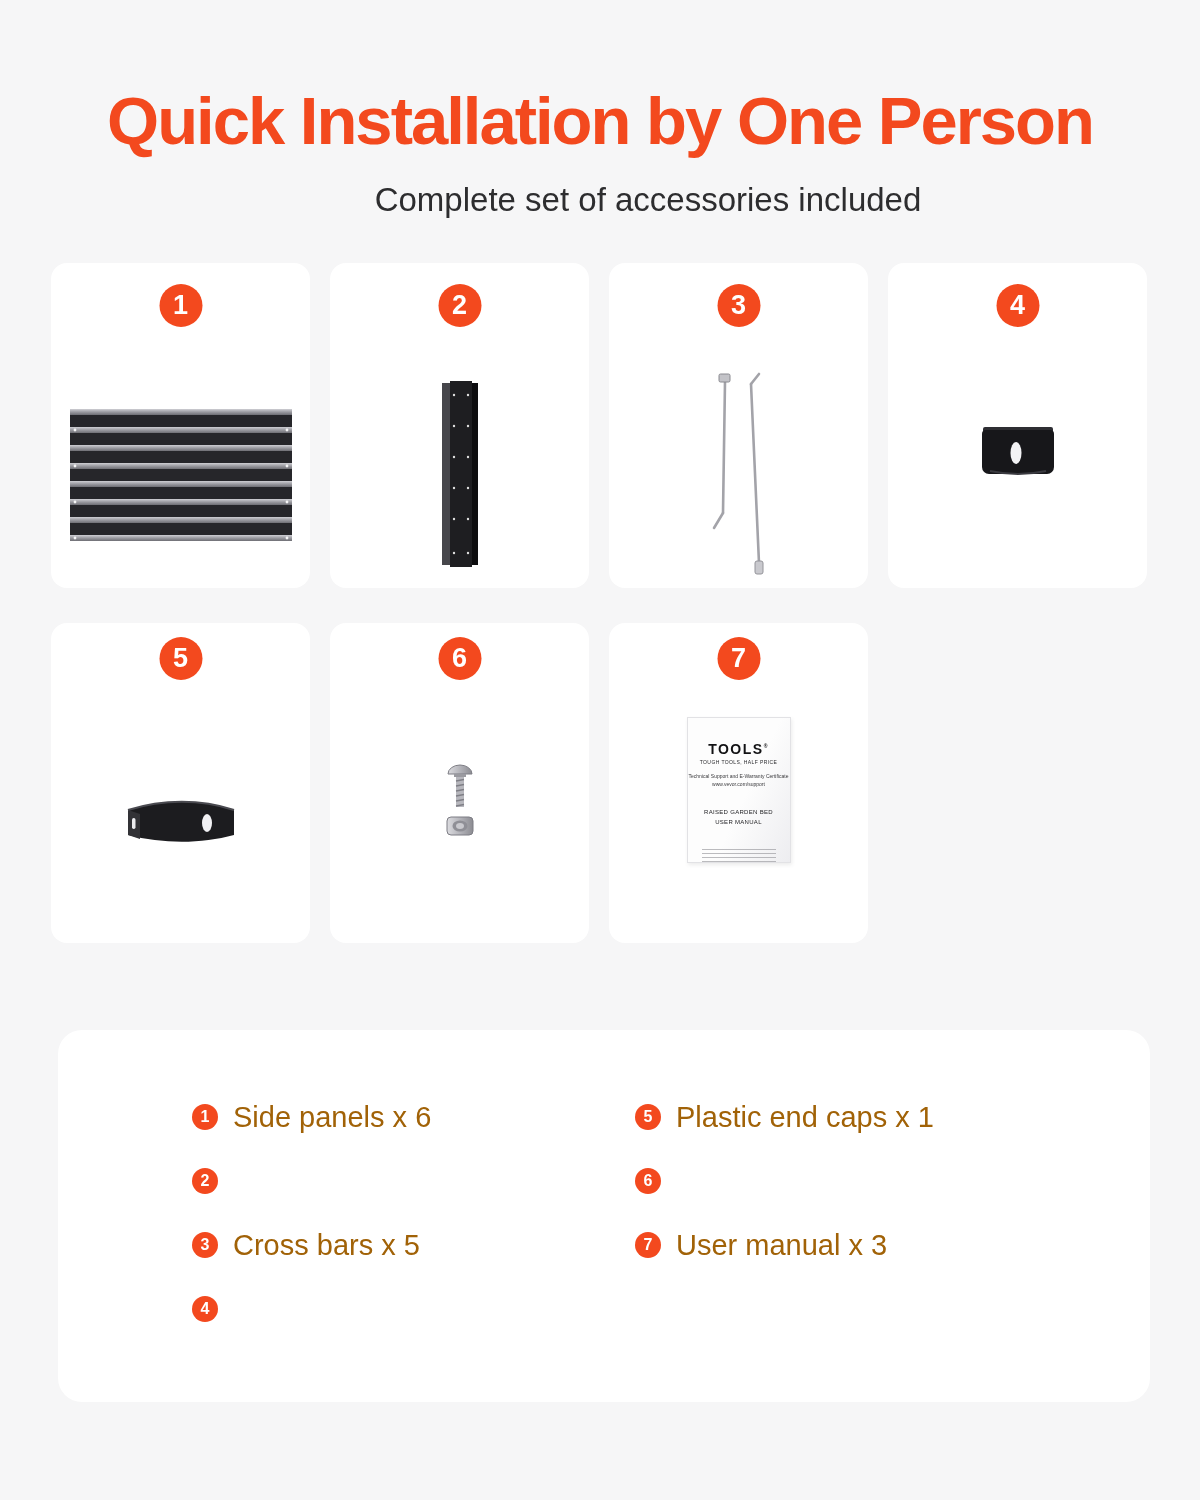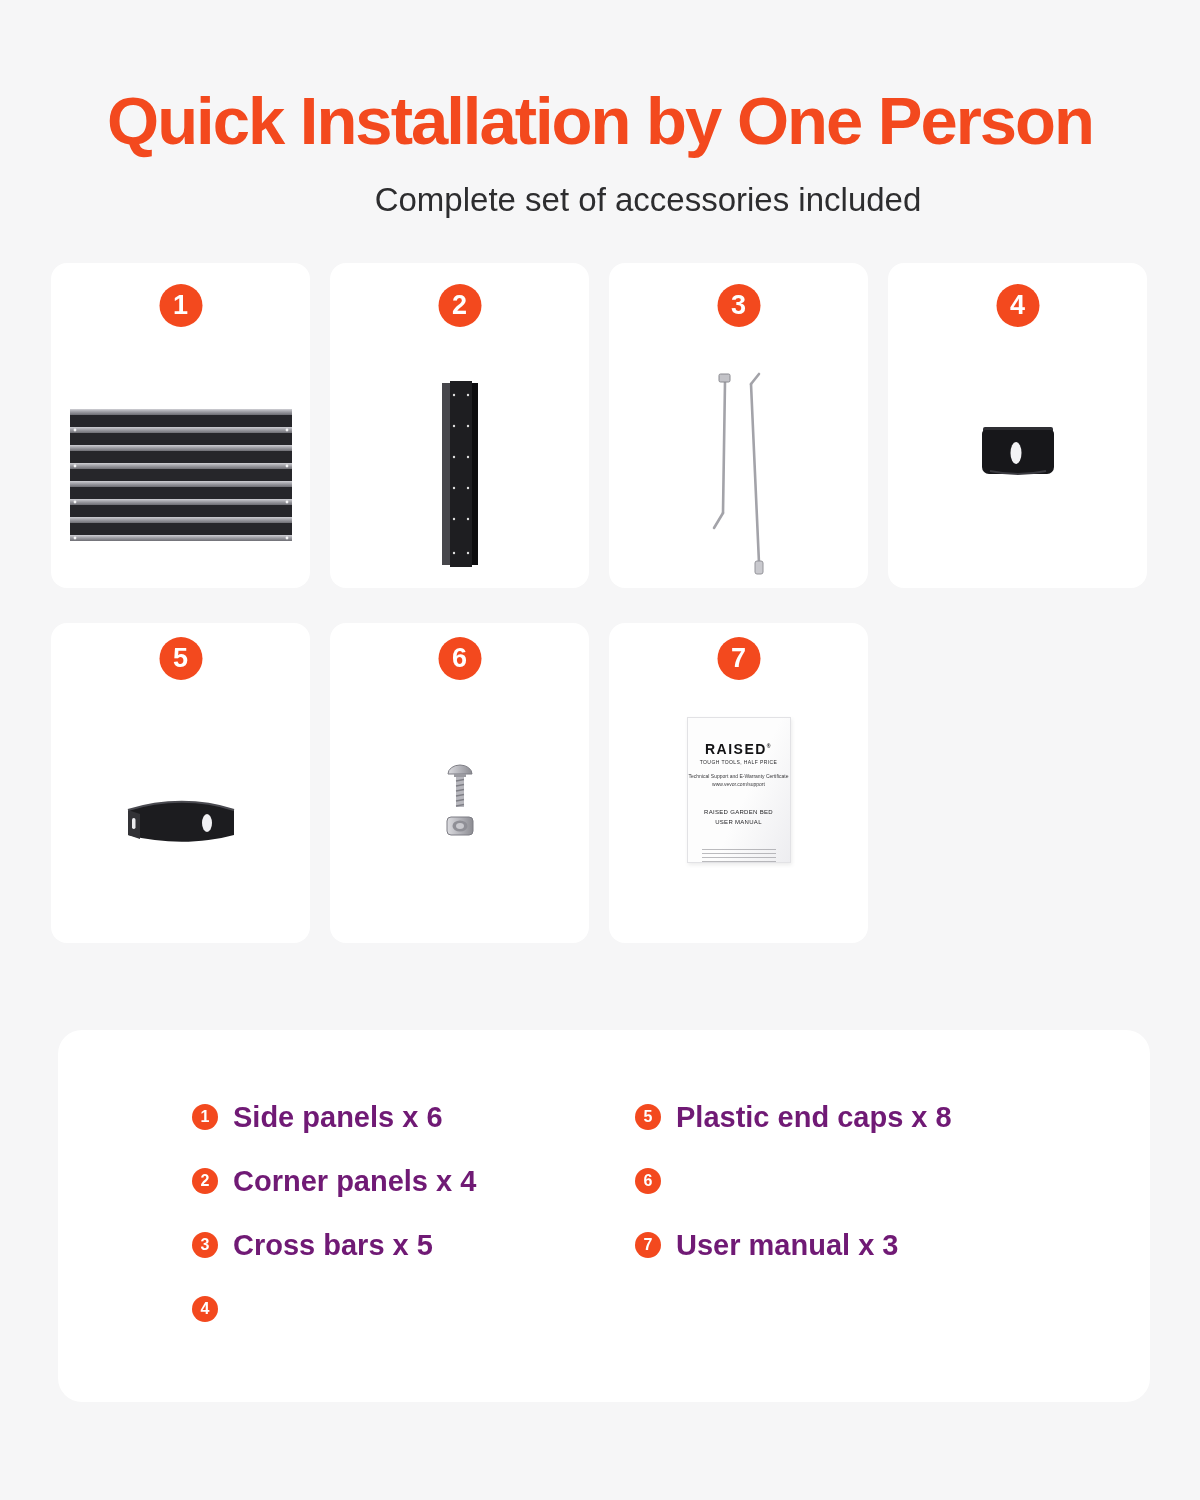--- a/index.html
+++ b/index.html
@@ -42,21 +42,21 @@
 
   
   .legend{position:absolute; left:58px; top:1030px; width:1092px; height:372px;
           background:#ffffff; border-radius:24px;}
   .lcol{position:absolute; top:69px; display:flex; flex-direction:column; gap:28px;}
   .lcol.left{left:134px;} .lcol.right{left:577px;}
   .lrow{display:flex; align-items:center; height:36px;}
   .lbadge{width:26px; height:26px; border-radius:50%; background:#f3491e; color:#fff;
           font-size:16px; font-weight:bold; display:flex; align-items:center;
           justify-content:center; margin-right:15px; flex:0 0 auto;}
-  .llabel{font-size:29px; color:#701a75; white-space:nowrap;font-weight:bold;}
+  .llabel{font-size:29px; color:#a16207; white-space:nowrap;}
 </style>
 </head>
 <body>
 
 <div id="page">
 
   <div class="title">Quick Installation by One Person</div>
   <div class="subtitle">Complete set of accessories included</div>
 
   <div class="card r1 c1">
@@ -174,21 +174,21 @@
       </g>
       <rect x="7" y="56" width="26" height="18" rx="4" fill="url(#steel)" stroke="#7d7d84" stroke-width="1"></rect>
       <ellipse cx="20" cy="65" rx="7.5" ry="5.5" fill="#8f8f96"></ellipse>
       <ellipse cx="20" cy="65" rx="4" ry="3" fill="#c9c9ce"></ellipse>
     </svg>
   </div>
 
   <div class="card r2 c3">
     <div class="badge">7</div>
     <div class="manual">
-      <div class="m-brand"><span>RAISED</span><sup>®</sup></div>
+      <div class="m-brand"><span>TOOLS</span><sup>®</sup></div>
       <div class="m-tagline">TOUGH TOOLS, HALF PRICE</div>
       <div class="m-support">
         <div>Technical Support and E-Warranty Certificate</div>
         <div>www.vevor.com/support</div>
       </div>
       <div class="m-doctitle">
         <div>RAISED GARDEN BED</div>
         <div>USER MANUAL</div>
       </div>
       <div class="m-fineprint"></div>
@@ -196,34 +196,33 @@
   </div>
 
   <div class="legend">
     <div class="lcol left">
       <div class="lrow">
         <div class="lbadge">1</div>
         <div class="llabel">Side panels x 6</div>
       </div>
       <div class="lrow">
         <div class="lbadge">2</div>
-        <div class="llabel">Corner panels x 4</div>
       </div>
       <div class="lrow">
         <div class="lbadge">3</div>
         <div class="llabel">Cross bars x 5</div>
       </div>
       <div class="lrow">
         <div class="lbadge">4</div>
       </div>
     </div>
     <div class="lcol right">
       <div class="lrow">
         <div class="lbadge">5</div>
-        <div class="llabel">Plastic end caps x 8</div>
+        <div class="llabel">Plastic end caps x 1</div>
       </div>
       <div class="lrow">
         <div class="lbadge">6</div>
       </div>
       <div class="lrow">
         <div class="lbadge">7</div>
         <div class="llabel">User manual x 3</div>
       </div>
     </div>
   </div>

